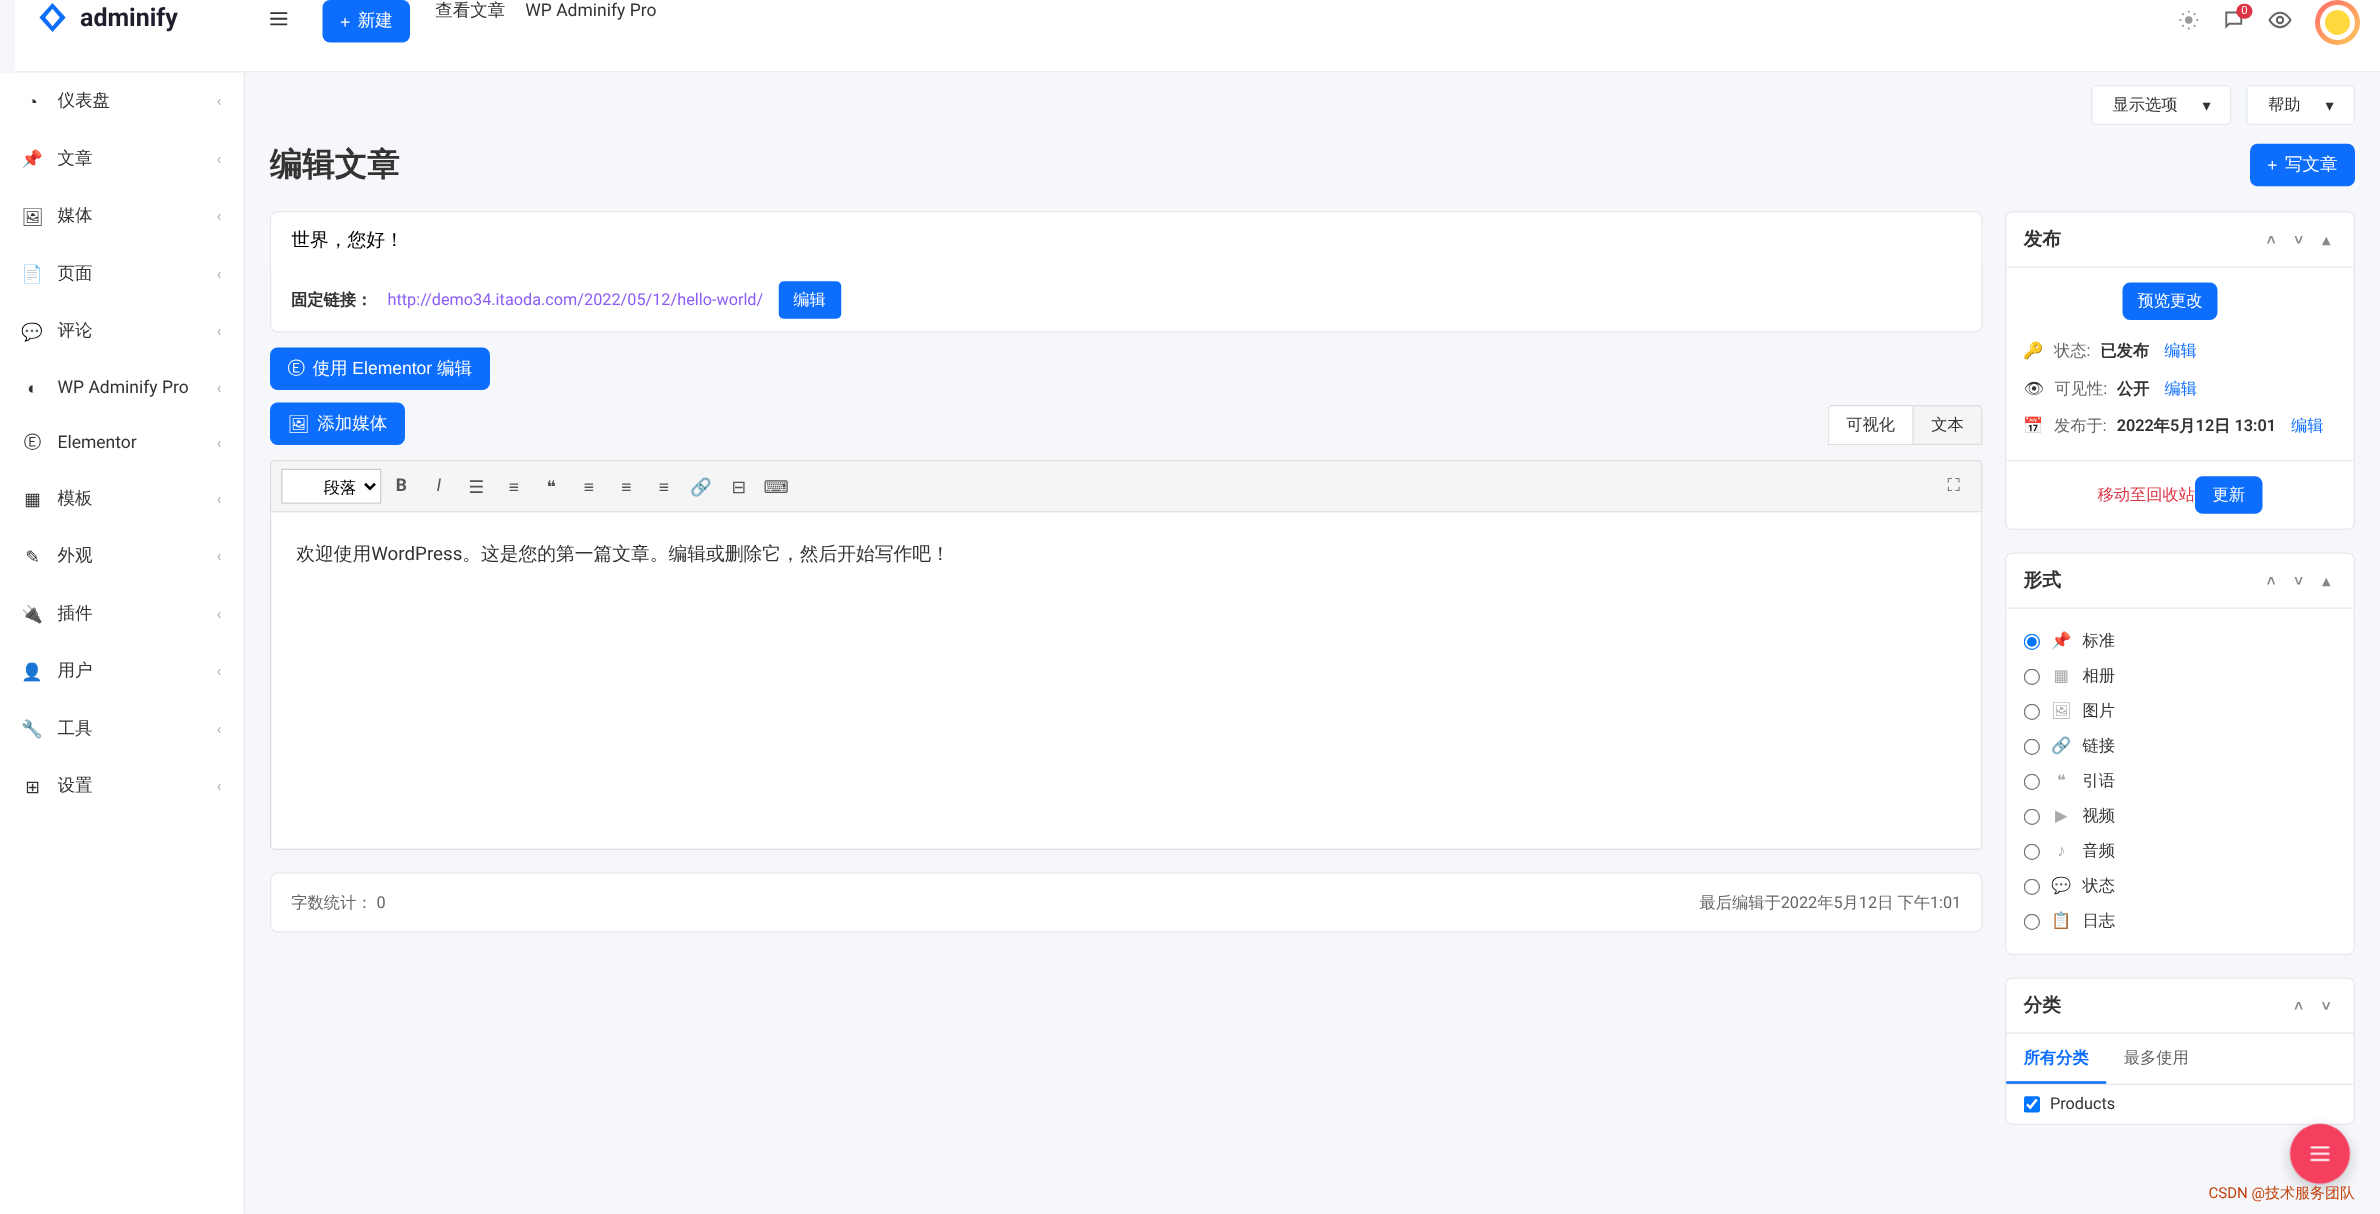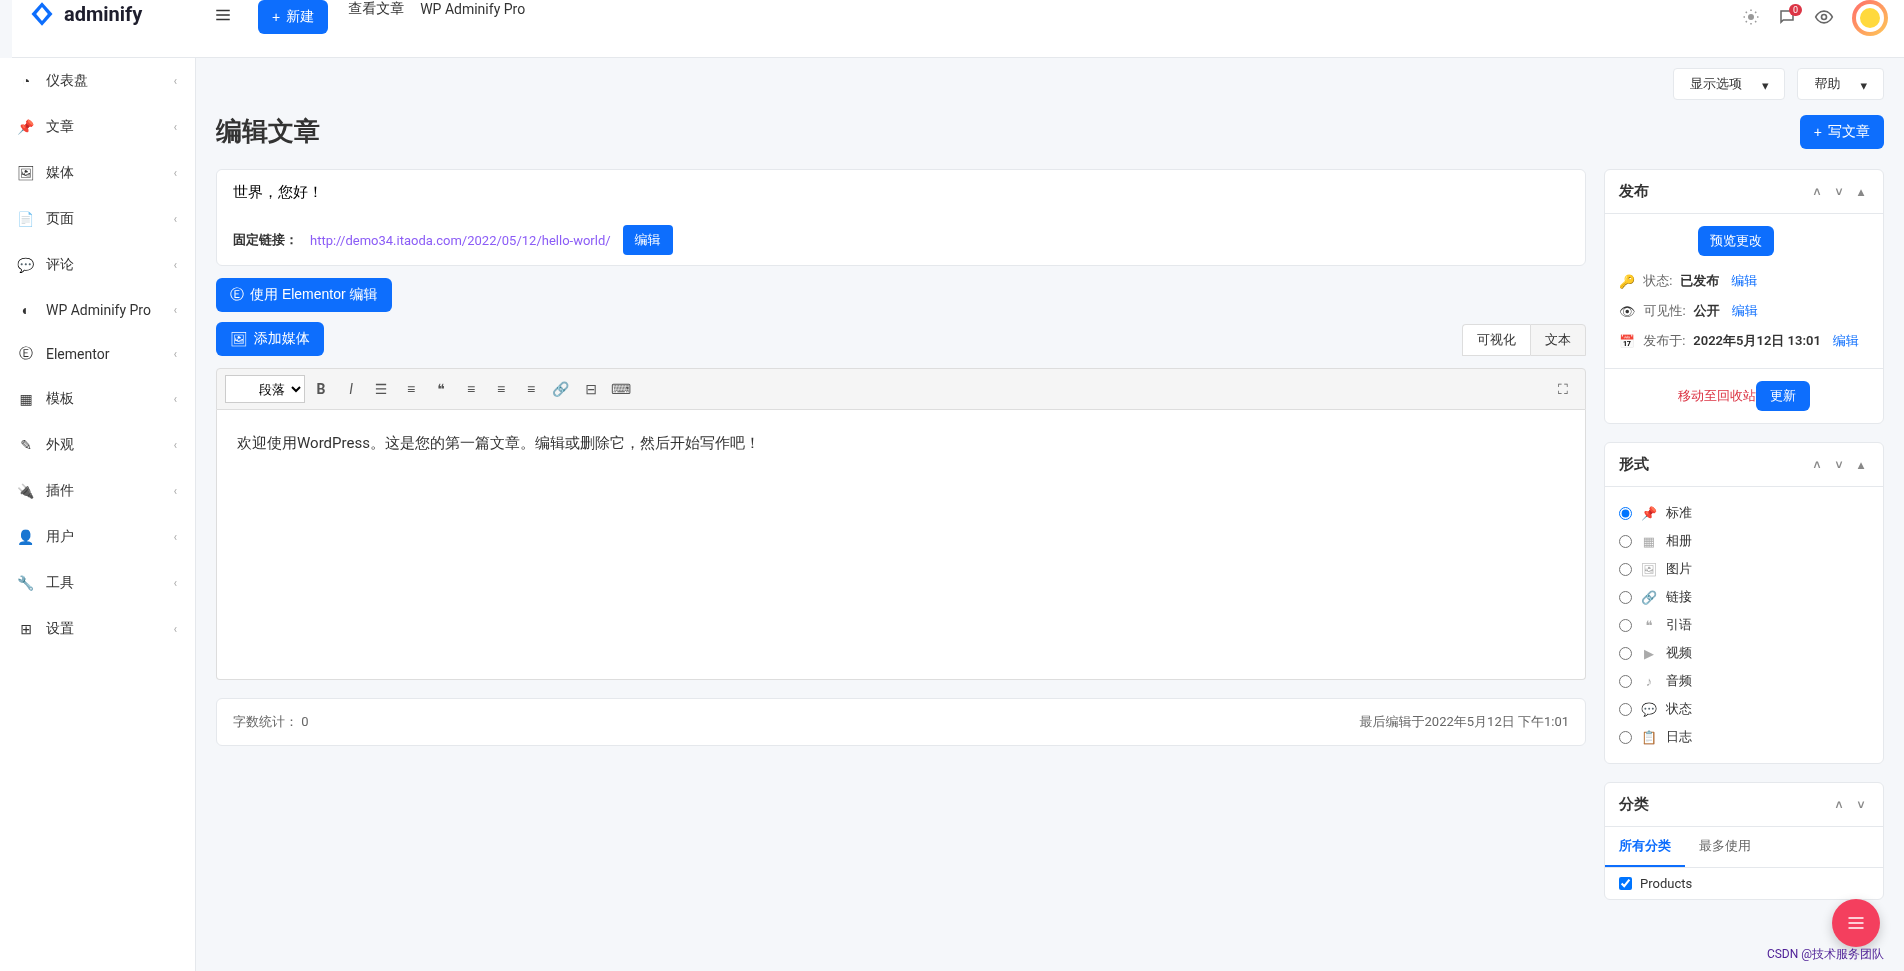--- a/index.html
+++ b/index.html
@@ -63,21 +63,21 @@
 .pub-actions a { color: #dc3545; text-decoration: none; font-size: 13px; }
 .preview-row { display: flex; justify-content: center; padding: 0 16px 10px 0; }
 .radio-row { display: flex; align-items: center; gap: 8px; padding: 5px 0; font-size: 13px; }
 .radio-row input { cursor: pointer; }
 .radio-row .fi { width: 18px; height: 18px; display: inline-flex; align-items: center; justify-content: center; color: #aaa; }
 .cat-tabs { display: flex; border-bottom: 1px solid #e5e8ec; }
 .cat-tabs .ct { padding: 10px 14px; font-size: 13px; cursor: pointer; color: #666; }
 .cat-tabs .ct.active { color: #0d6efd; border-bottom: 2px solid #0d6efd; font-weight: 600; }
 .cat-item { display: flex; align-items: center; gap: 8px; padding: 8px 14px; font-size: 13px; }
 .fab { position: fixed; right: 24px; bottom: 24px; width: 48px; height: 48px; border-radius: 50%; background: #f43f5e; display: flex; align-items: center; justify-content: center; color: #fff; cursor: pointer; box-shadow: 0 4px 12px rgba(0,0,0,0.2); }
-.watermark { position: fixed; right: 20px; bottom: 8px; font-size: 12px; color: #4c1d95; }
+.watermark { position: fixed; right: 20px; bottom: 8px; font-size: 12px; color: #c2410c; }
 </style>
 </head>
 <body>
 
 <div class="topbar">
   <div class="logo">
     <svg viewBox="0 0 24 24">
         <path fill="#0d6efd" d="M12 2L3 12l9 10 9-10z"></path>
         <path fill="#fff" d="M12 6l-5 6 5 6 5-6z"></path>
       </svg>

